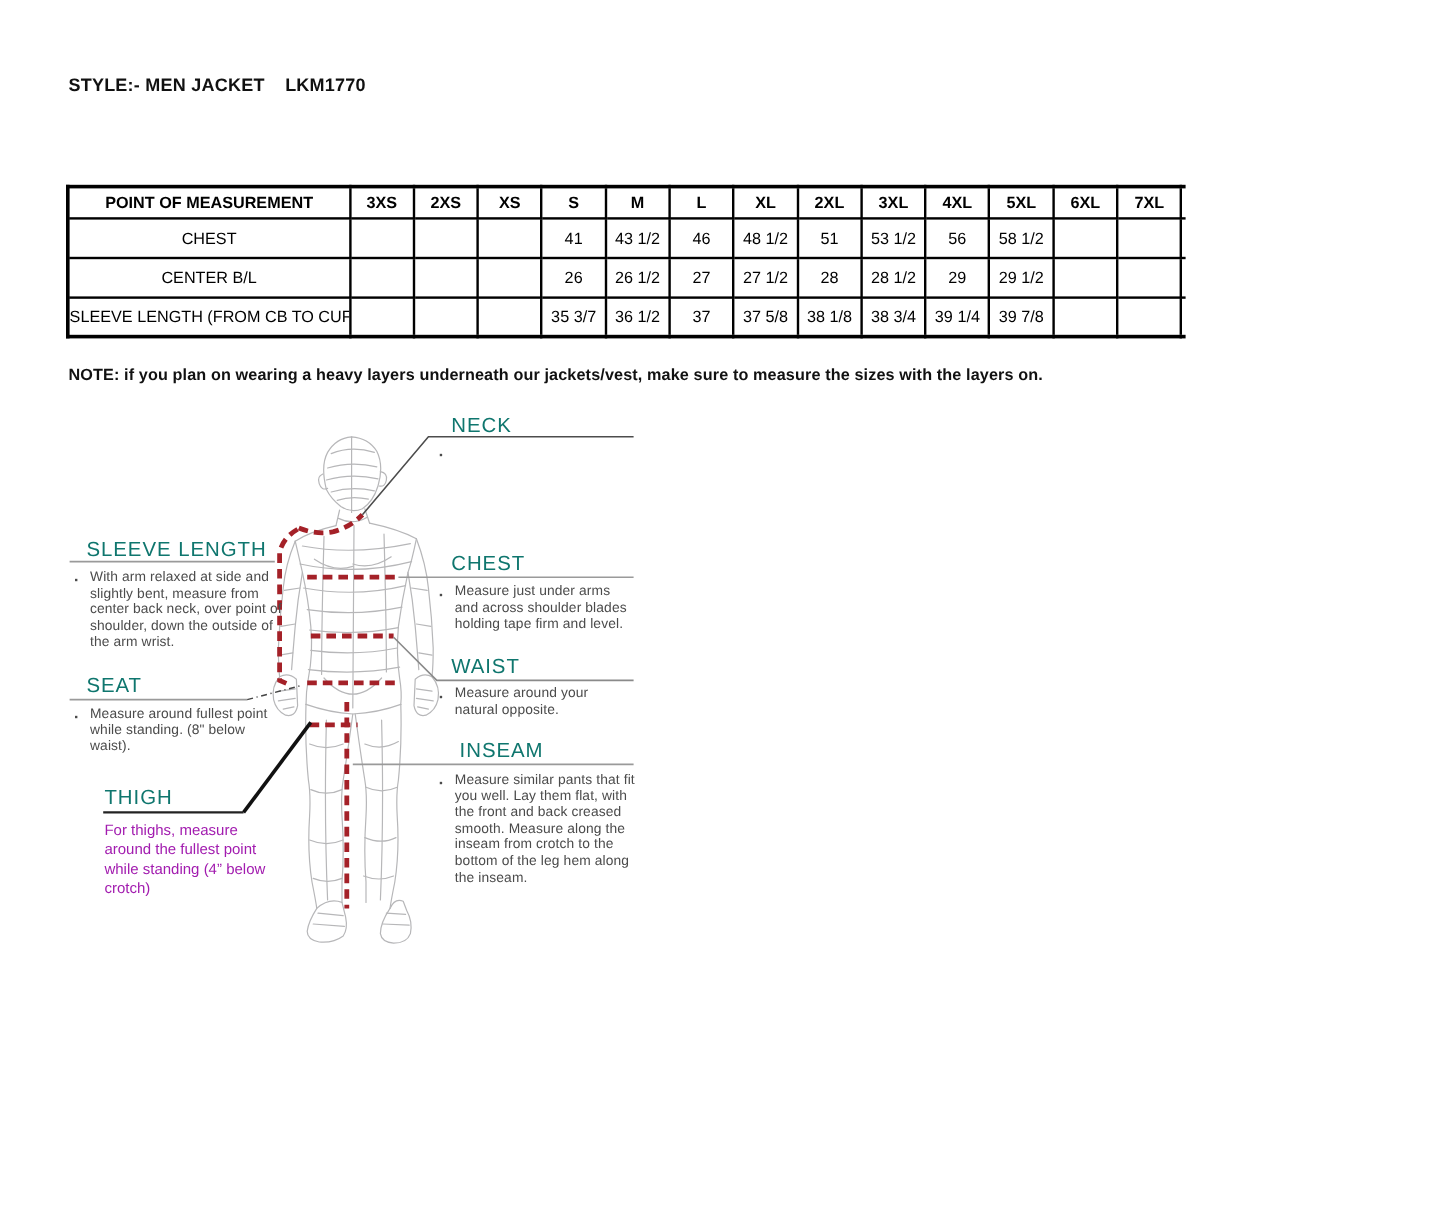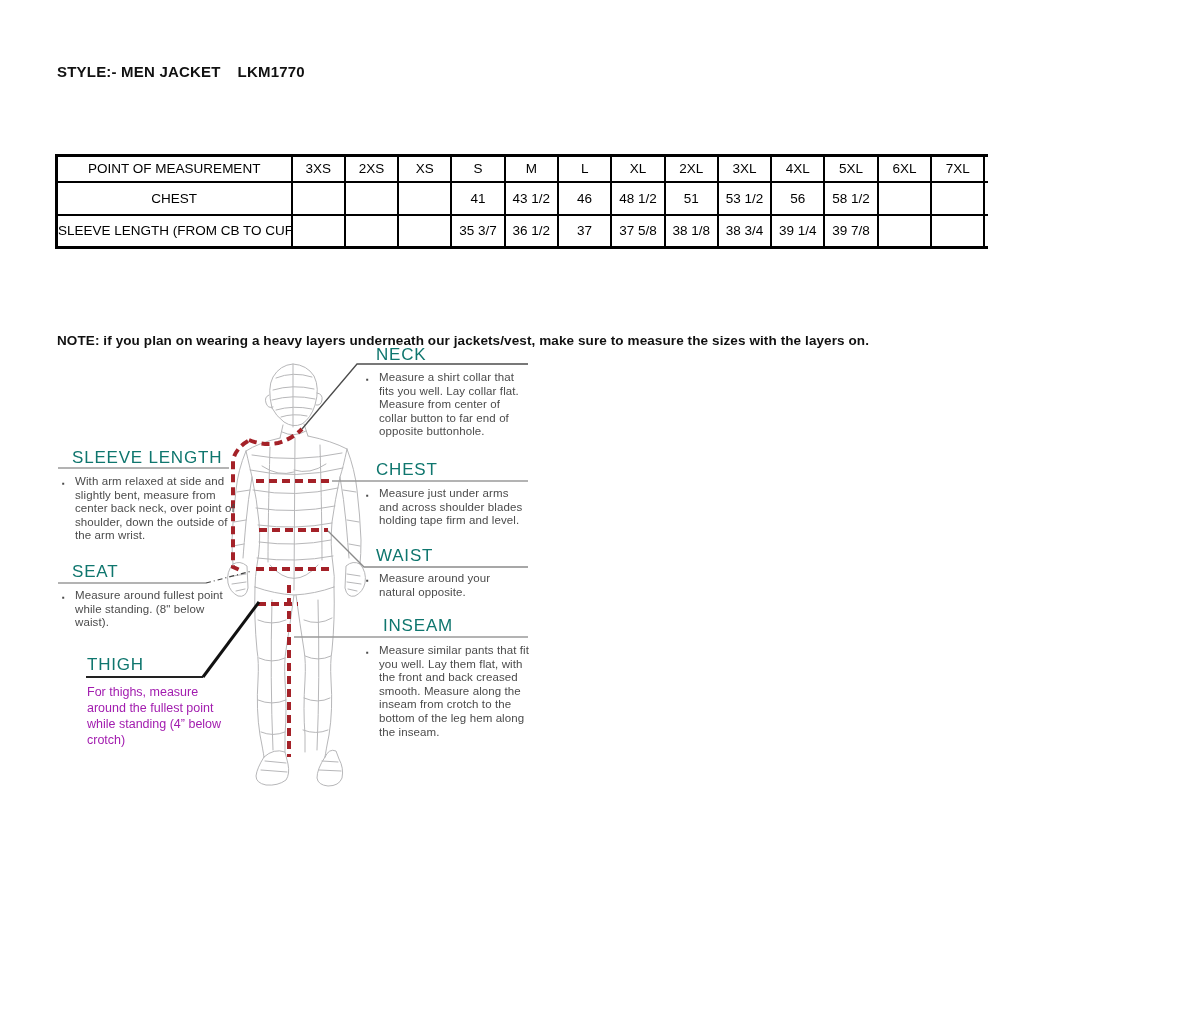--- a/index.html
+++ b/index.html
@@ -15,27 +15,27 @@
   }
   
   table.size-table {
     position:absolute; left:55px; top:154px; width:1088px;
     border-collapse:collapse; table-layout:fixed; border:3px solid #000;
   }
   table.size-table th, table.size-table td {
     border:2px solid #000; font-size:13.5px; text-align:center;
     vertical-align:middle; padding:0; overflow:hidden; white-space:nowrap;
   }
-  table.size-table th { height:26px; font-weight:normal; }
+  table.size-table th { height:26px; font-weight:bold; }
   table.size-table td { height:33px; font-weight:normal; }
   th.c-pom, td.rowlabel { text-align:left; padding-left:4px; font-weight:bold; }
   
   .note {
     position:absolute; left:57px; top:305px; font-size:13.5px;
-    font-weight:bold; color:#111; letter-spacing:.1px;margin-top:28px;
+    font-weight:bold; color:#111; letter-spacing:.1px;
   }
   
   svg.diagram { position:absolute; left:0; top:0; width:1200px; height:1026px; }
   .g-label {
     position:absolute; font-size:17px; color:#0f766e; letter-spacing:.8px;
     font-weight:normal; white-space:nowrap;
   }
   .g-desc {
     position:absolute; font-size:11.5px; line-height:13.6px; color:#4b4b4b;
     letter-spacing:.1px;
@@ -97,20 +97,39 @@
         <td>53 1/2</td>
         <td>56</td>
         <td>58 1/2</td>
         <td></td>
         <td></td>
         <td></td>
         <td></td>
         <td></td>
       </tr>
       <tr>
+        <td class="rowlabel">CENTER B/L</td>
+        <td></td>
+        <td></td>
+        <td></td>
+        <td>26</td>
+        <td>26 1/2</td>
+        <td>27</td>
+        <td>27 1/2</td>
+        <td>28</td>
+        <td>28 1/2</td>
+        <td>29</td>
+        <td>29 1/2</td>
+        <td></td>
+        <td></td>
+        <td></td>
+        <td></td>
+        <td></td>
+      </tr>
+      <tr>
         <td class="rowlabel">SLEEVE LENGTH (FROM CB TO CUFF)</td>
         <td></td>
         <td></td>
         <td></td>
         <td>35 3/7</td>
         <td>36 1/2</td>
         <td>37</td>
         <td>37 5/8</td>
         <td>38 1/8</td>
         <td>38 3/4</td>
@@ -247,21 +266,20 @@
   </div>
 
   <div class="g-label" style="left:87px; top:655px;">THIGH</div>
   <div class="g-desc thigh-desc" style="left:87px; top:684px; width:152px;">
     <span>For thighs, measure around the fullest point while standing (4” below crotch)</span>
   </div>
 
   <div class="g-label" style="left:376px; top:345px;">NECK</div>
   <div class="g-desc" style="left:379px; top:371px; width:152px;">
     <span class="bullet">▪</span>
-    <span>Measure a shirt collar that fits you well. Lay collar flat. Measure from center of collar button to far end of opposite buttonhole.</span>
   </div>
 
   <div class="g-label" style="left:376px; top:460px;">CHEST</div>
   <div class="g-desc" style="left:379px; top:487px; width:152px;">
     <span class="bullet">▪</span>
     <span>Measure just under arms and across shoulder blades holding tape firm and level.</span>
   </div>
 
   <div class="g-label" style="left:376px; top:546px;">WAIST</div>
   <div class="g-desc" style="left:379px; top:572px; width:140px;">

